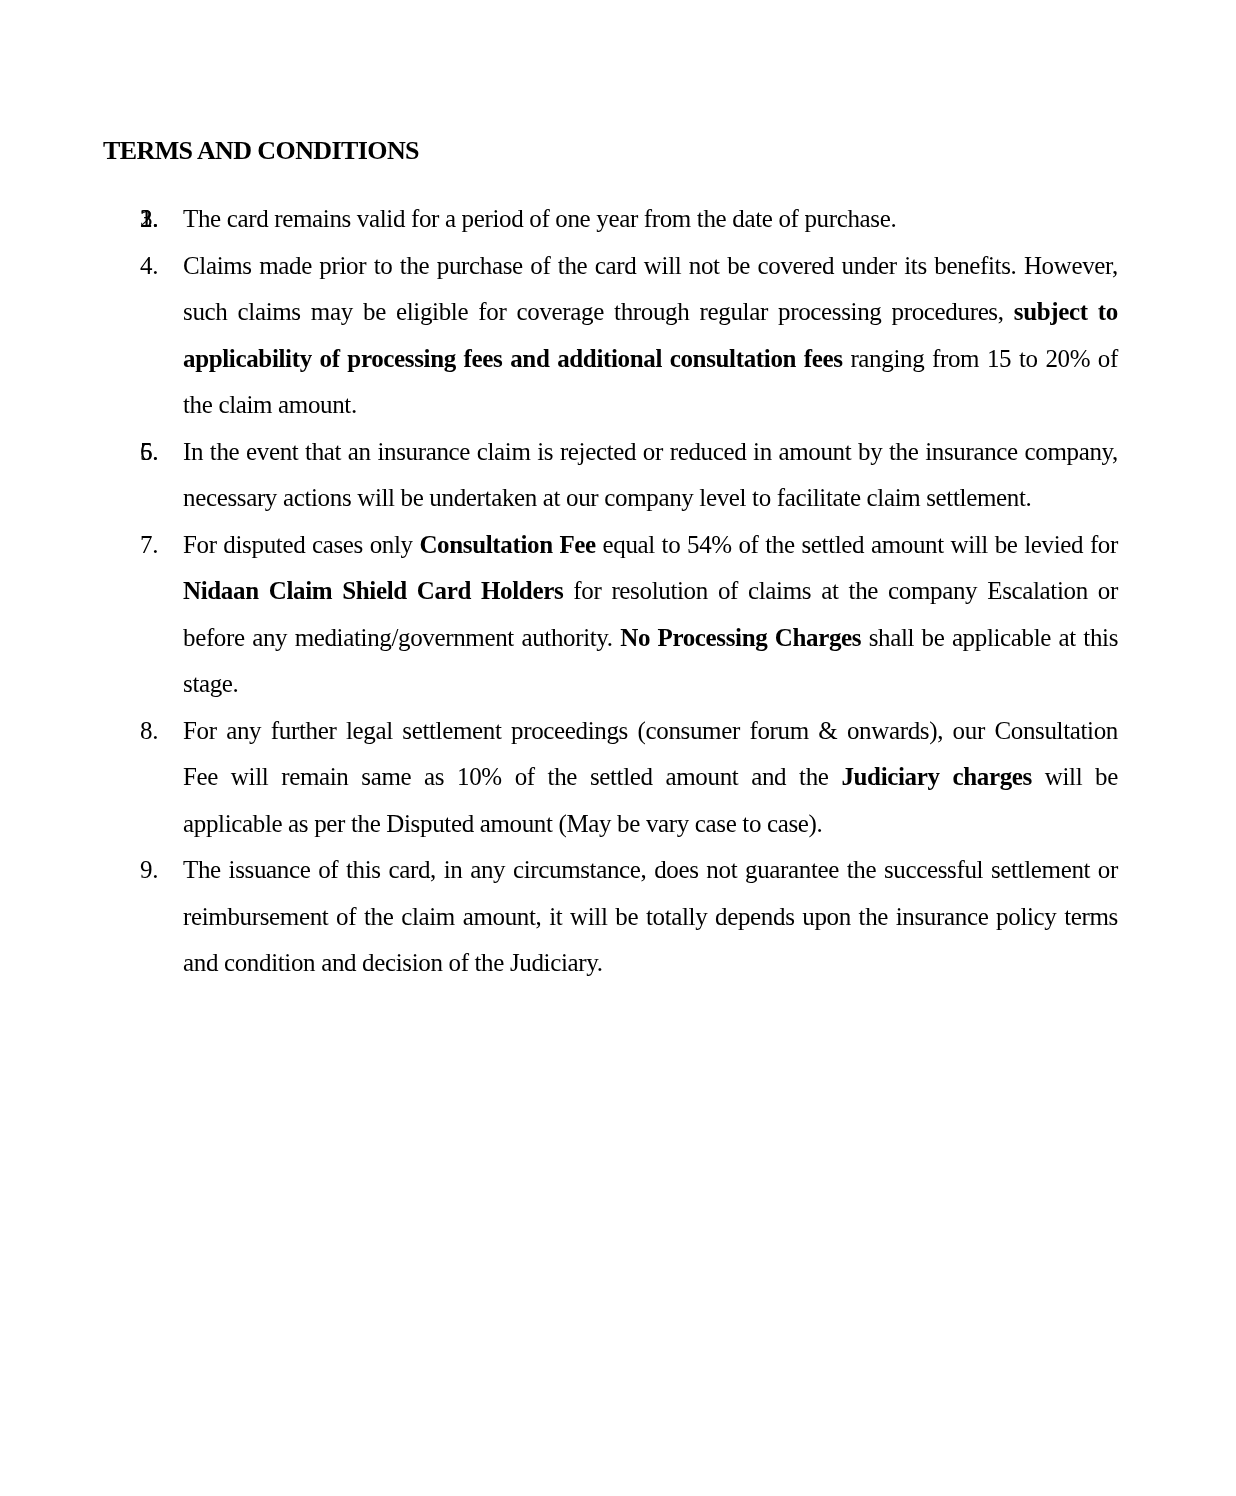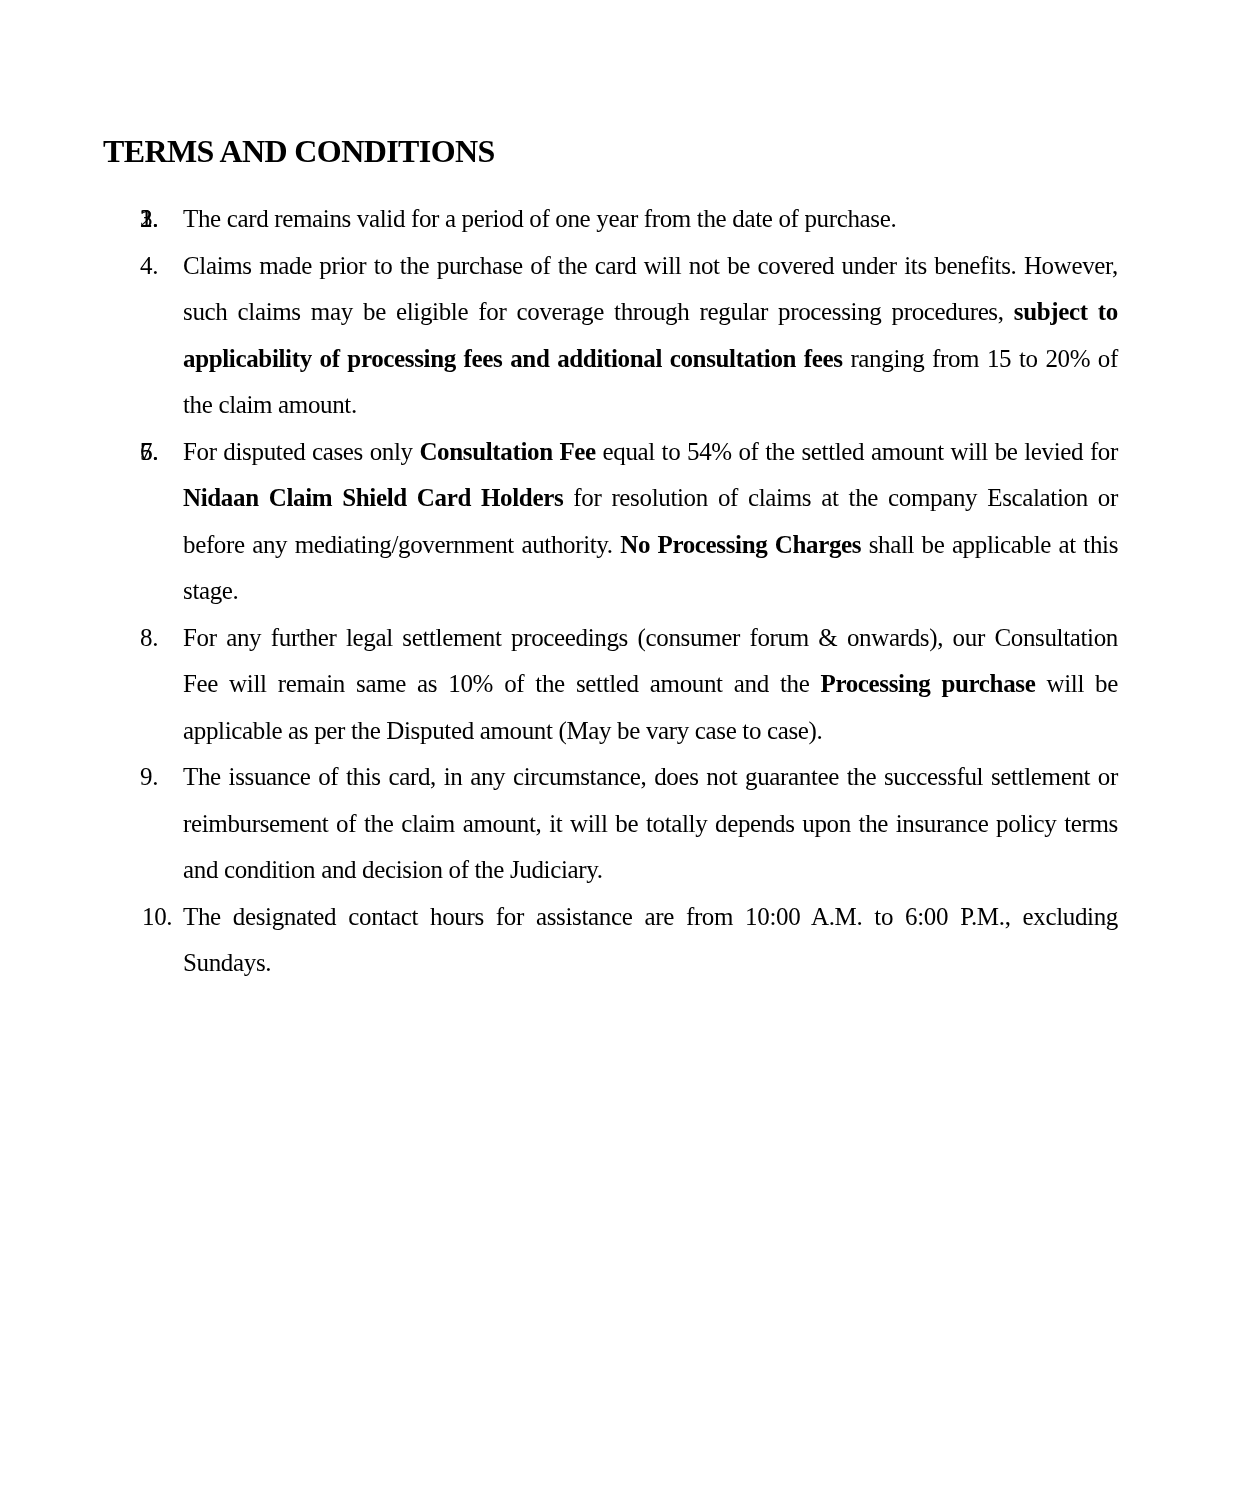--- a/index.html
+++ b/index.html
@@ -4,21 +4,21 @@
   <style>
     html, body { margin: 0; padding: 0; background: #ffffff; }
     body { width: 1236px; height: 1496px; position: relative; overflow: hidden; }
     .page {
       position: absolute; left: 0; top: 0; width: 1236px; height: 1496px;
       font-family: "Liberation Serif", "DejaVu Serif", serif;
       color: #000000;
     }
     .title {
       position: absolute; left: 103px; top: 134px;
-      font-size: 32px; font-weight: bold; letter-spacing: -0.6px;
+      font-size: 26px; font-weight: bold; letter-spacing: -0.6px;
       line-height: 34px; margin: 0;
     }
     .terms {
       position: absolute; left: 100px; top: 196px; width: 1018px;
       margin: 0; padding: 0; list-style: none;
     }
     .term {
       position: relative; padding-left: 83px;
       font-size: 25px; line-height: 46.5px;
       text-align: justify; letter-spacing: -0.35px;
@@ -55,35 +55,32 @@
       <span class="term-num">4.</span>
       <span>Claims made prior to the purchase of the card will not be covered under its benefits. However, such claims may be eligible for coverage through regular processing procedures, </span><b>subject to applicability of processing fees and additional consultation fees</b><span> ranging from 15 to 20% of the claim amount.</span>
     </li>
 
     <li class="term">
       <span class="term-num">5.</span>
     </li>
 
     <li class="term">
       <span class="term-num">6.</span>
+      <span>In the event that an insurance claim is rejected or reduced in amount by the insurance company, necessary actions will be undertaken at our company level to facilitate claim settlement.</span>
     </li>
 
     <li class="term">
       <span class="term-num">7.</span>
       <span>For disputed cases only </span><b>Consultation Fee</b><span> equal to 54% of the settled amount will be levied for </span><b>Nidaan Claim Shield Card Holders</b><span> for resolution of claims at the company Escalation or before any mediating/government authority. </span><b>No Processing Charges</b><span> shall be applicable at this stage.</span>
     </li>
 
     <li class="term">
       <span class="term-num">8.</span>
-      <span>For any further legal settlement proceedings (consumer forum &amp; onwards), our Consultation Fee will remain same as 10% of the settled amount and the </span><b>Processing purchase</b><span> will be applicable as per the Disputed amount (May be vary case to case).</span>
+      <span>For any further legal settlement proceedings (consumer forum &amp; onwards), our Consultation Fee will remain same as 10% of the settled amount and the </span><b>Judiciary charges</b><span> will be applicable as per the Disputed amount (May be vary case to case).</span>
     </li>
 
     <li class="term">
       <span class="term-num">9.</span>
       <span>The issuance of this card, in any circumstance, does not guarantee the successful settlement or reimbursement of the claim amount, it will be totally depends upon the insurance policy terms and condition and decision of the Judiciary.</span>
     </li>
 
-    <li class="term">
-      <span class="term-num two-digit">10.</span>
-      <span>The designated contact hours for assistance are from 10:00 A.M. to 6:00 P.M., excluding Sundays.</span>
-    </li>
   </ol>
 </div>
 
 </body></html>

